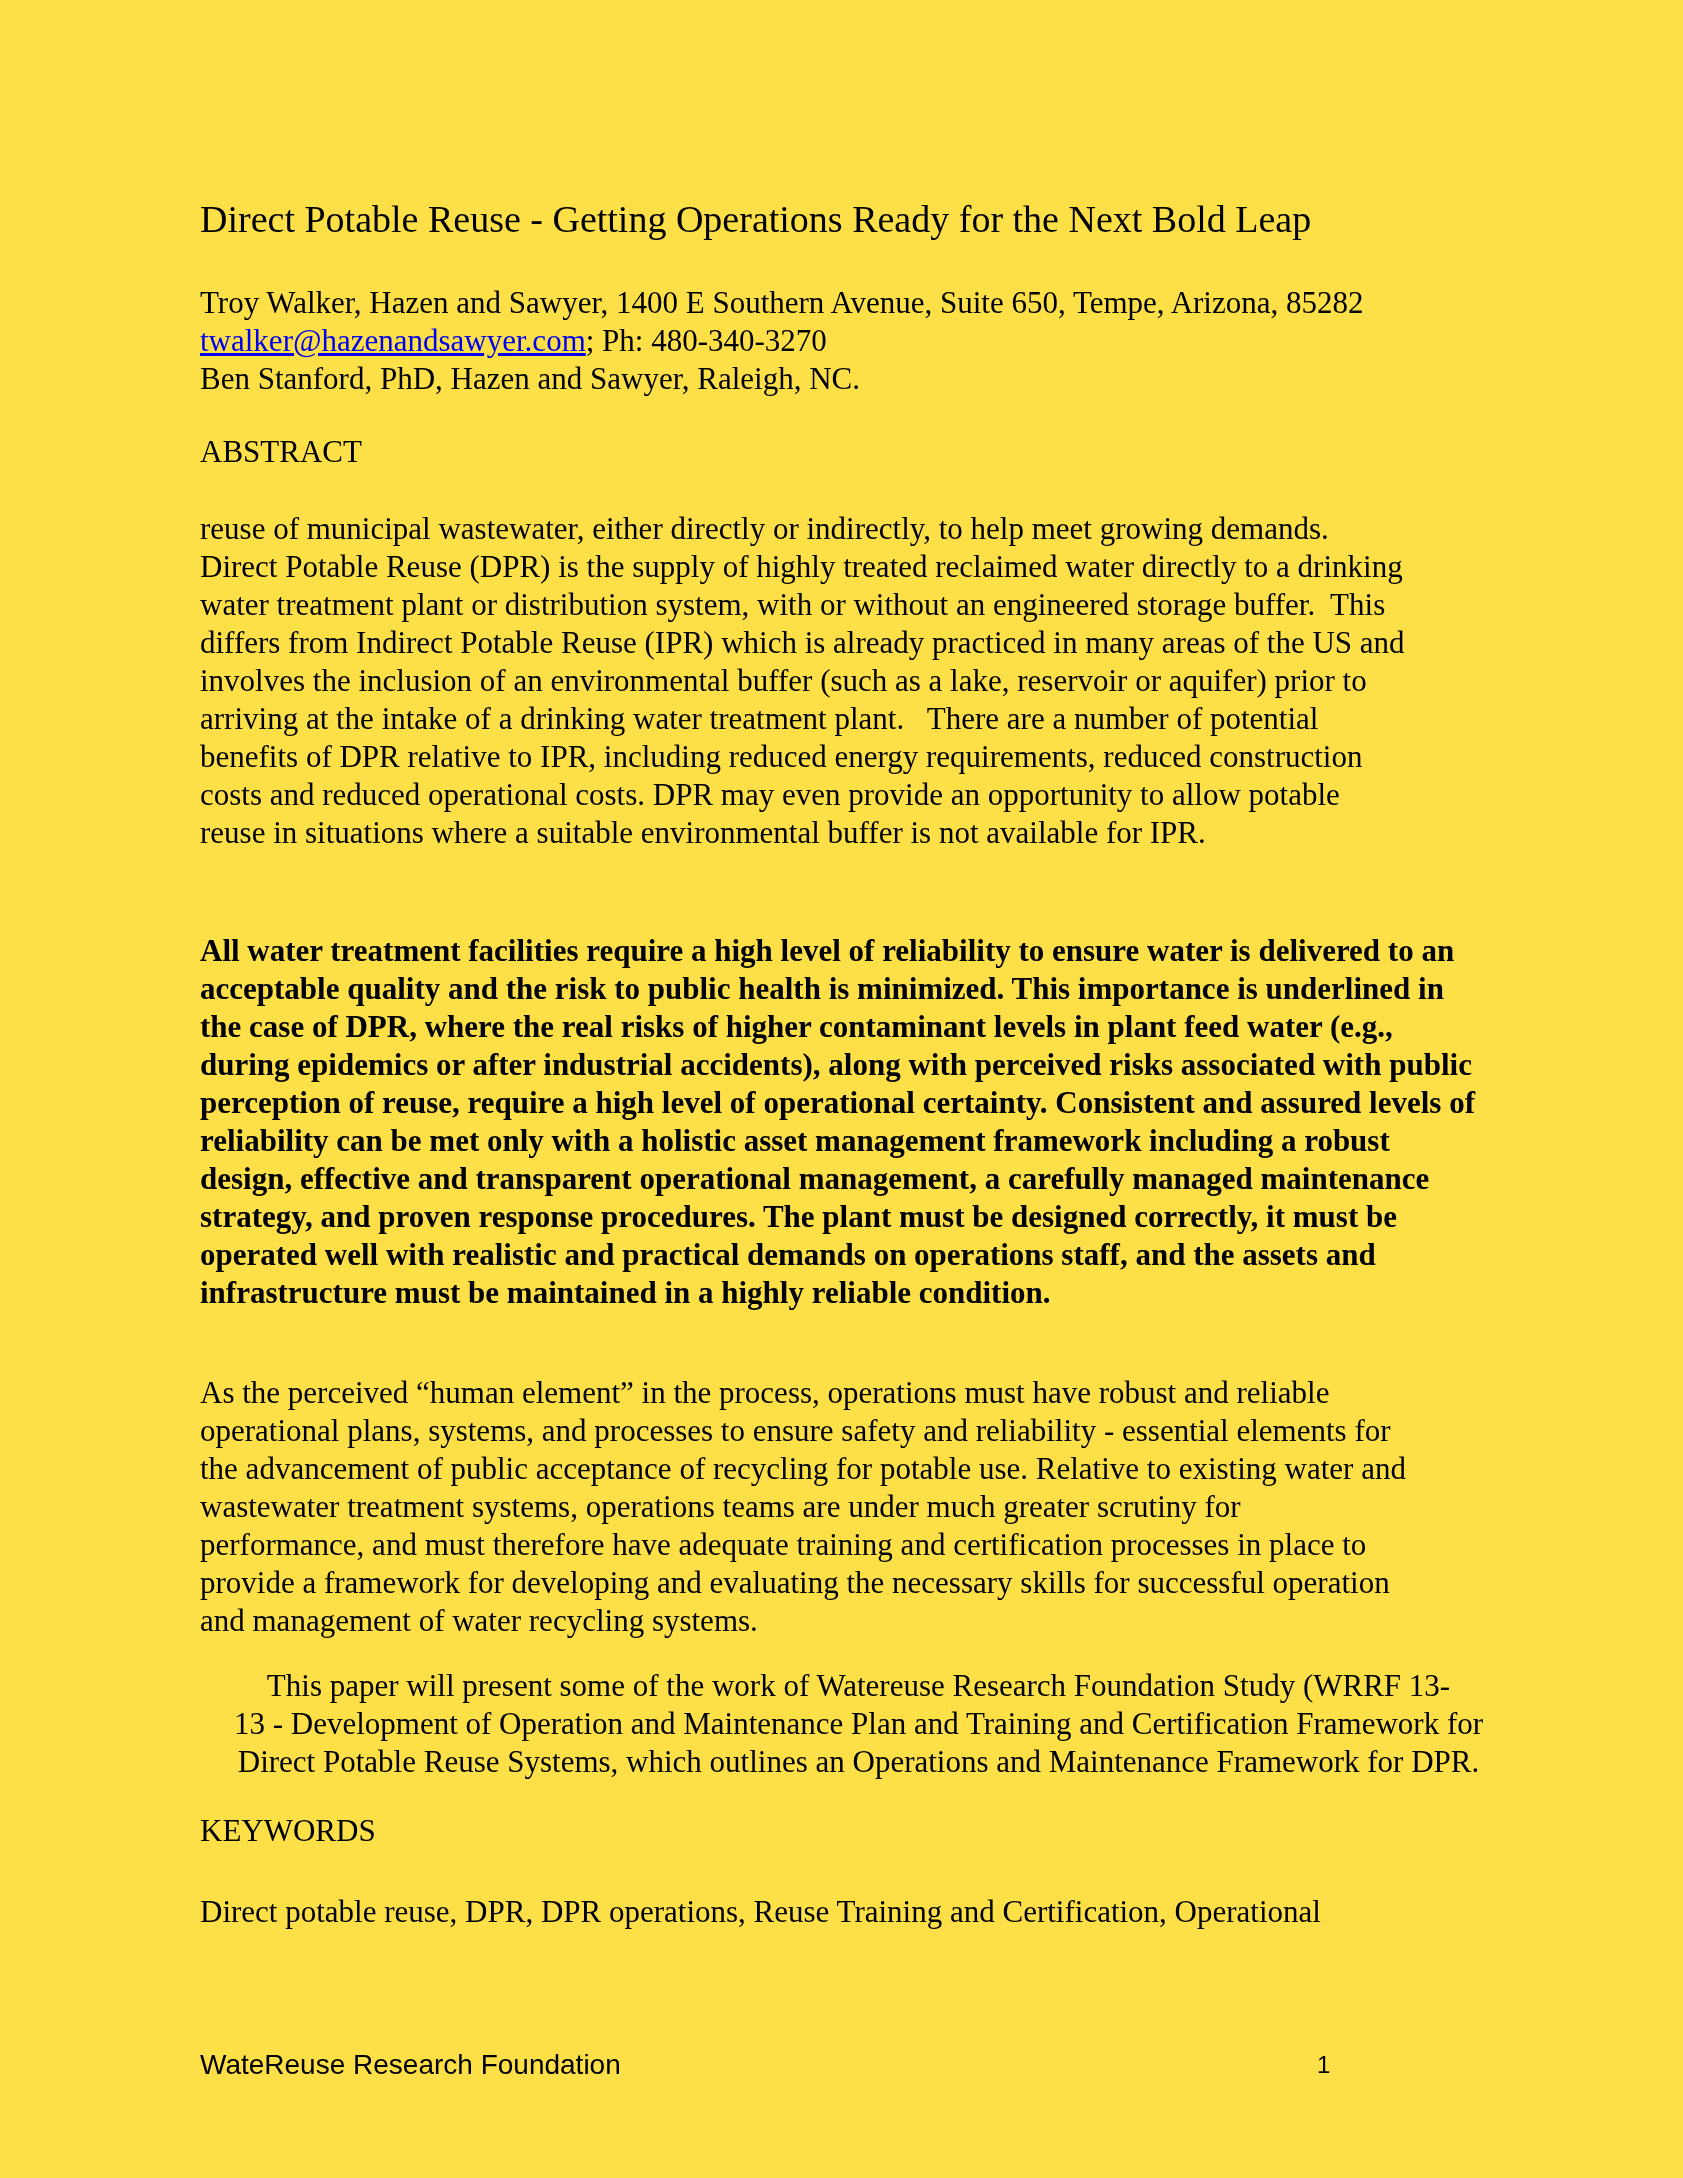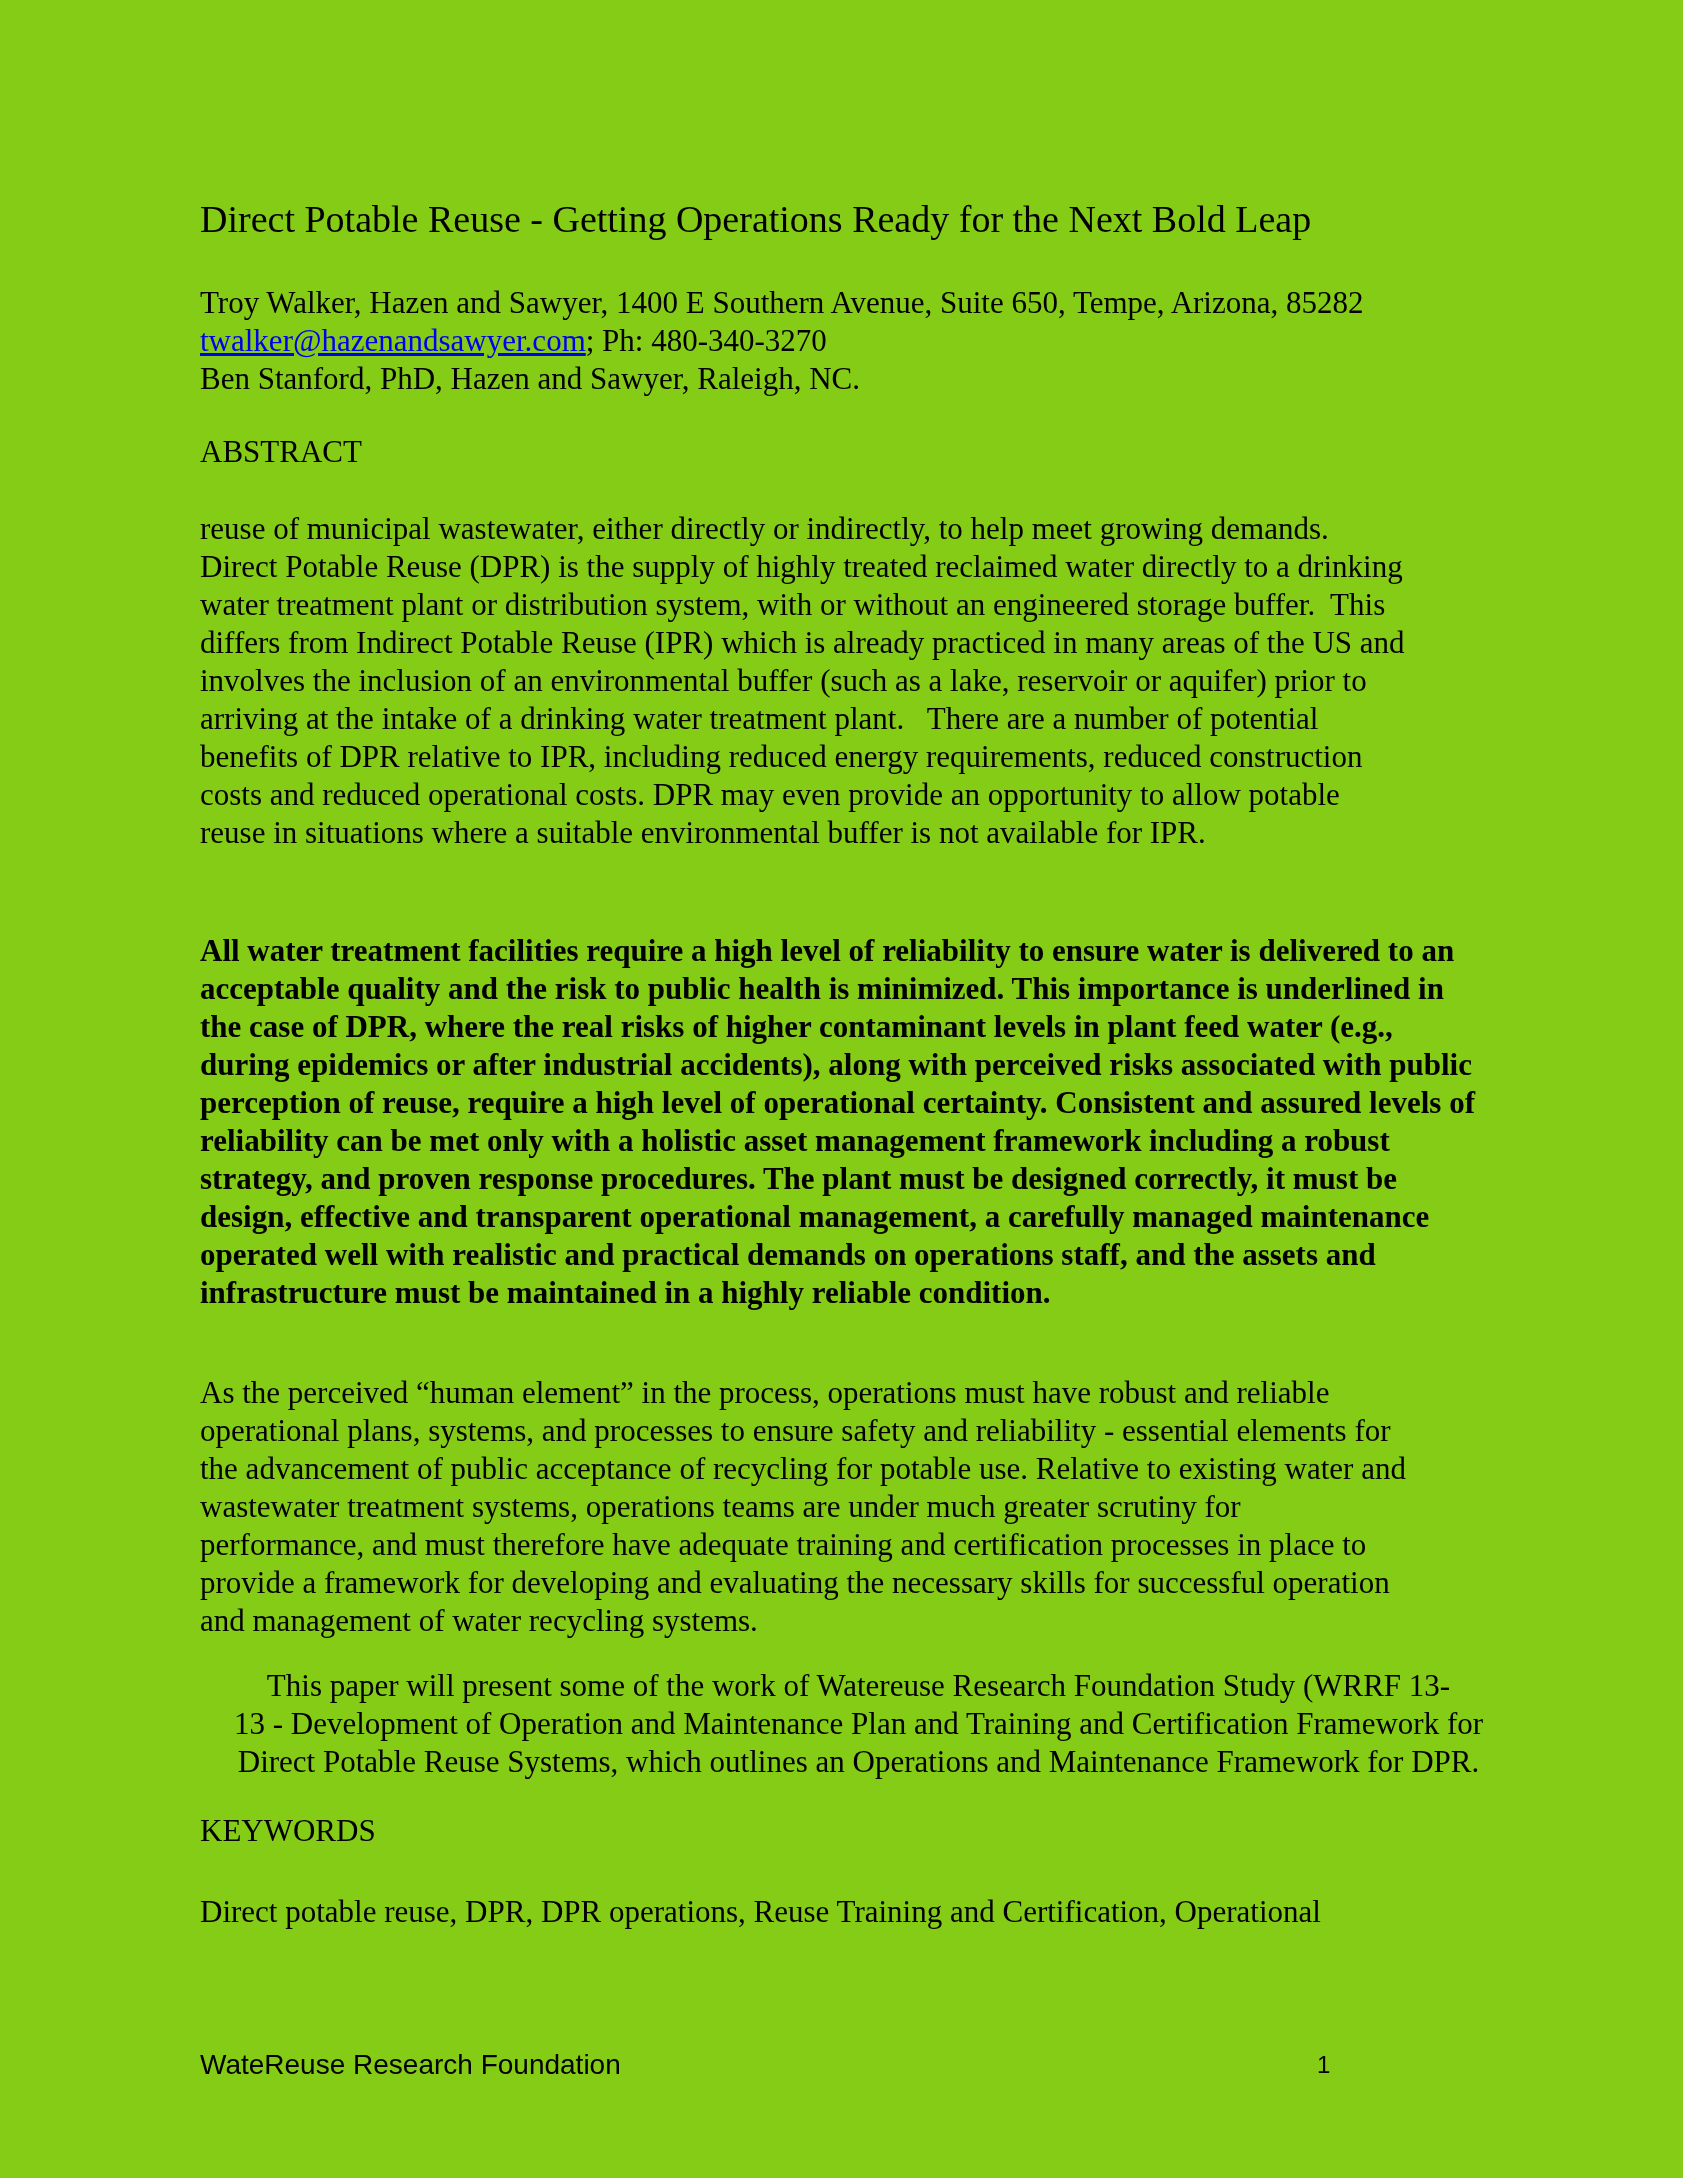--- a/index.html
+++ b/index.html
@@ -4,21 +4,21 @@
 <style>
   html, body {
     margin: 0;
     padding: 0;
     background: #ffffff;
   }
   .page {
     position: relative;
     width: 1683px;
     height: 2178px;
-    background: #84cc16;
+    background: #fde047;
     color: #000000;
     font-family: "Liberation Serif", serif;
     overflow: hidden;
   }
   .block {
     position: absolute;
     left: 200px;
     width: 1317px;
   }
   .title {
@@ -91,22 +91,22 @@
       <div class="line">reuse in situations where a suitable environmental buffer is not available for IPR.</div>
     </div>
 
   <div class="block body-text" style="top:932px;font-weight:bold;">
       <div class="line">All water treatment facilities require a high level of reliability to ensure water is delivered to an</div>
       <div class="line">acceptable quality and the risk to public health is minimized. This importance is underlined in</div>
       <div class="line">the case of DPR, where the real risks of higher contaminant levels in plant feed water (e.g.,</div>
       <div class="line">during epidemics or after industrial accidents), along with perceived risks associated with public</div>
       <div class="line">perception of reuse, require a high level of operational certainty. Consistent and assured levels of</div>
       <div class="line">reliability can be met only with a holistic asset management framework including a robust</div>
+      <div class="line">design, effective and transparent operational management, a carefully managed maintenance</div>
       <div class="line">strategy, and proven response procedures. The plant must be designed correctly, it must be</div>
-      <div class="line">design, effective and transparent operational management, a carefully managed maintenance</div>
       <div class="line">operated well with realistic and practical demands on operations staff, and the assets and</div>
       <div class="line">infrastructure must be maintained in a highly reliable condition.</div>
     </div>
 
   <div class="block body-text" style="top:1374px;">
       <div class="line">As the perceived “human element” in the process, operations must have robust and reliable</div>
       <div class="line">operational plans, systems, and processes to ensure safety and reliability - essential elements for</div>
       <div class="line">the advancement of public acceptance of recycling for potable use. Relative to existing water and</div>
       <div class="line">wastewater treatment systems, operations teams are under much greater scrutiny for</div>
       <div class="line">performance, and must therefore have adequate training and certification processes in place to</div>

